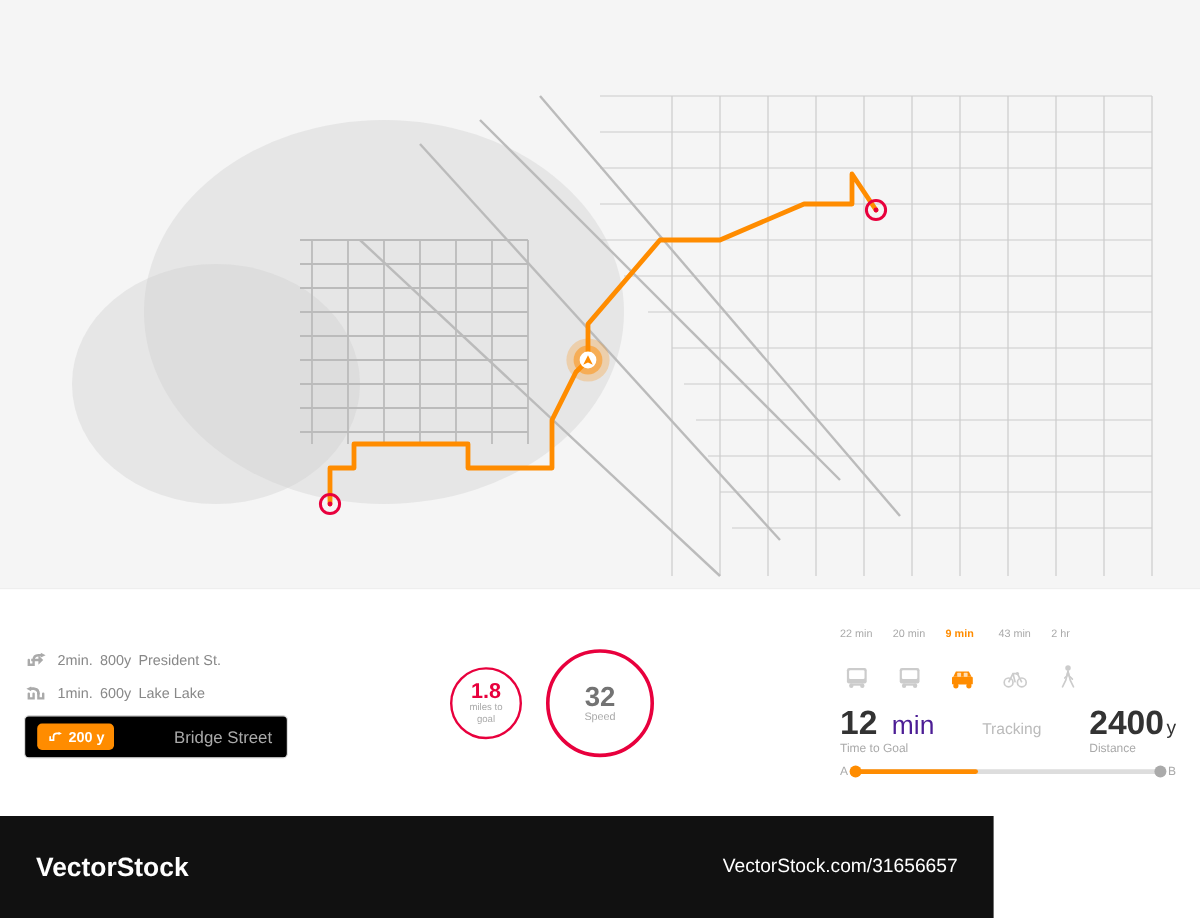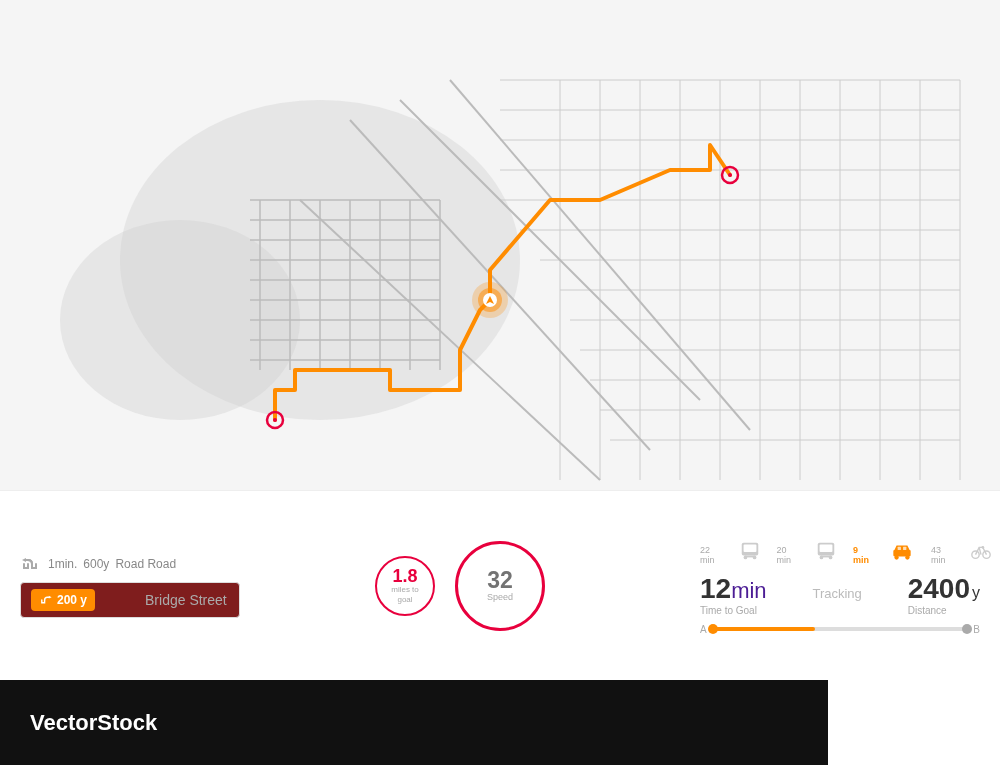--- a/index.html
+++ b/index.html
@@ -51,21 +51,21 @@
     }
 
     .direction-text {
       display: flex;
       gap: 6px;
     }
 
     .current-turn {
       display: flex;
       align-items: center;
-      background: #7f1d1d;
+      background: #000000;
       border: 1px solid #ddd;
       border-radius: 4px;
       padding: 6px 10px;
       margin-top: 6px;
     }
 
     .turn-badge {
       background: #ff8c00;
       color: white;
       border-radius: 4px;
@@ -150,22 +150,22 @@
 
     .transport-row {
       display: flex;
       align-items: flex-end;
       gap: 16px;
       margin-bottom: 8px;
     }
 
     .transport-item {
       display: flex;
-      flex-direction: row;
-      align-items: flex-end;
+      flex-direction: column;
+      align-items: flex-start;
       gap: 18px;
     }
 
     .transport-item .time {
       font-size: 9px;
       color: #aaa;
     }
 
     .transport-item .icon-wrap {
       width: 28px;
@@ -333,30 +333,44 @@
     <polygon points="490,296 494,304 490,302 486,304" fill="#ff8c00"></polygon>
   </svg>
 </div>
 
 <div id="bottom-panel">
 
   <div class="directions-panel">
     <div class="direction-row">
 
       <svg class="direction-icon" viewBox="0 0 20 20">
+        <path d="M10 4 L14 8 L11 8 L11 14 L9 14 L9 8 L6 8 Z" fill="#aaa" transform="rotate(90,10,10)"></path>
+        <path d="M4 10 L4 14 L8 14 L8 10" fill="none" stroke="#aaa" stroke-width="2" stroke-linecap="round"></path>
+        <path d="M8 10 Q8 6 12 6 L14 6" fill="none" stroke="#aaa" stroke-width="2" stroke-linecap="round"></path>
+        <polygon points="14,4 18,6 14,8" fill="#aaa"></polygon>
+      </svg>
+      <div class="direction-text">
+        <span>2min.</span>
+        <span>800y</span>
+        <span>President St.</span>
+      </div>
+    </div>
+    <div class="direction-row">
+
+      <svg class="direction-icon" viewBox="0 0 20 20">
         <path d="M4 10 L4 14 L8 14 L8 10" fill="none" stroke="#aaa" stroke-width="2" stroke-linecap="round"></path>
         <path d="M8 10 Q8 6 12 6 L14 6" fill="none" stroke="#aaa" stroke-width="2" stroke-linecap="round" transform="scale(-1,1) translate(-20,0)"></path>
         <path d="M16 10 L16 14 L12 14 L12 10" fill="none" stroke="#aaa" stroke-width="2" stroke-linecap="round"></path>
         <path d="M12 10 Q12 6 8 6 L6 6" fill="none" stroke="#aaa" stroke-width="2" stroke-linecap="round"></path>
         <polygon points="6,4 2,6 6,8" fill="#aaa"></polygon>
       </svg>
       <div class="direction-text">
         <span>1min.</span>
         <span>600y</span>
-        <span>Road Road</span>
+        <span>Lake Lake</span>
       </div>
     </div>
     <div class="current-turn">
       <div class="turn-badge">
         <svg width="14" height="14" viewBox="0 0 20 20">
           <path d="M4 10 L4 14 L8 14 L8 10" fill="none" stroke="white" stroke-width="2" stroke-linecap="round"></path>
           <path d="M8 10 Q8 6 12 6 L14 6" fill="none" stroke="white" stroke-width="2" stroke-linecap="round"></path>
           <polygon points="14,4 18,6 14,8" fill="white"></polygon>
         </svg>
         <span>200 y</span>
@@ -442,21 +456,21 @@
             <path d="M9 6 L11 14 L14 20" fill="none" stroke="#ccc" stroke-width="1.5" stroke-linecap="round"></path>
             <path d="M9 6 L8 10 L6 12" fill="none" stroke="#ccc" stroke-width="1.5" stroke-linecap="round"></path>
             <path d="M9 6 L10 10 L13 13" fill="none" stroke="#ccc" stroke-width="1.5" stroke-linecap="round"></path>
           </svg>
         </div>
       </div>
     </div>
 
     <div class="stats-row">
       <div class="stat-block">
-        <div style="display:flex;align-items:baseline;gap:0;">
+        <div style="display:flex;align-items:baseline;gap:12px;">
           <span class="stat-big">12</span>
           <span style="font-size:22px;color:#4c1d95;">min</span>
         </div>
         <span class="stat-label">Time to Goal</span>
       </div>
       <div class="stat-block" style="align-items:flex-end;">
         <span class="stat-label" style="font-size:13px;color:#bbb;">Tracking</span>
       </div>
       <div class="stat-block" style="align-items:flex-start;">
         <div style="display:flex;align-items:baseline;gap:2px;">
@@ -474,13 +488,14 @@
         <div class="progress-fill"></div>
         <div class="progress-dot-b"></div>
       </div>
       <span class="progress-label">B</span>
     </div>
   </div>
 </div>
 
 <div id="watermark-bar">
   <span class="watermark-left">VectorStock</span>
+  <span class="watermark-right">VectorStock.com/31656657</span>
 </div>
 
 </body></html>

